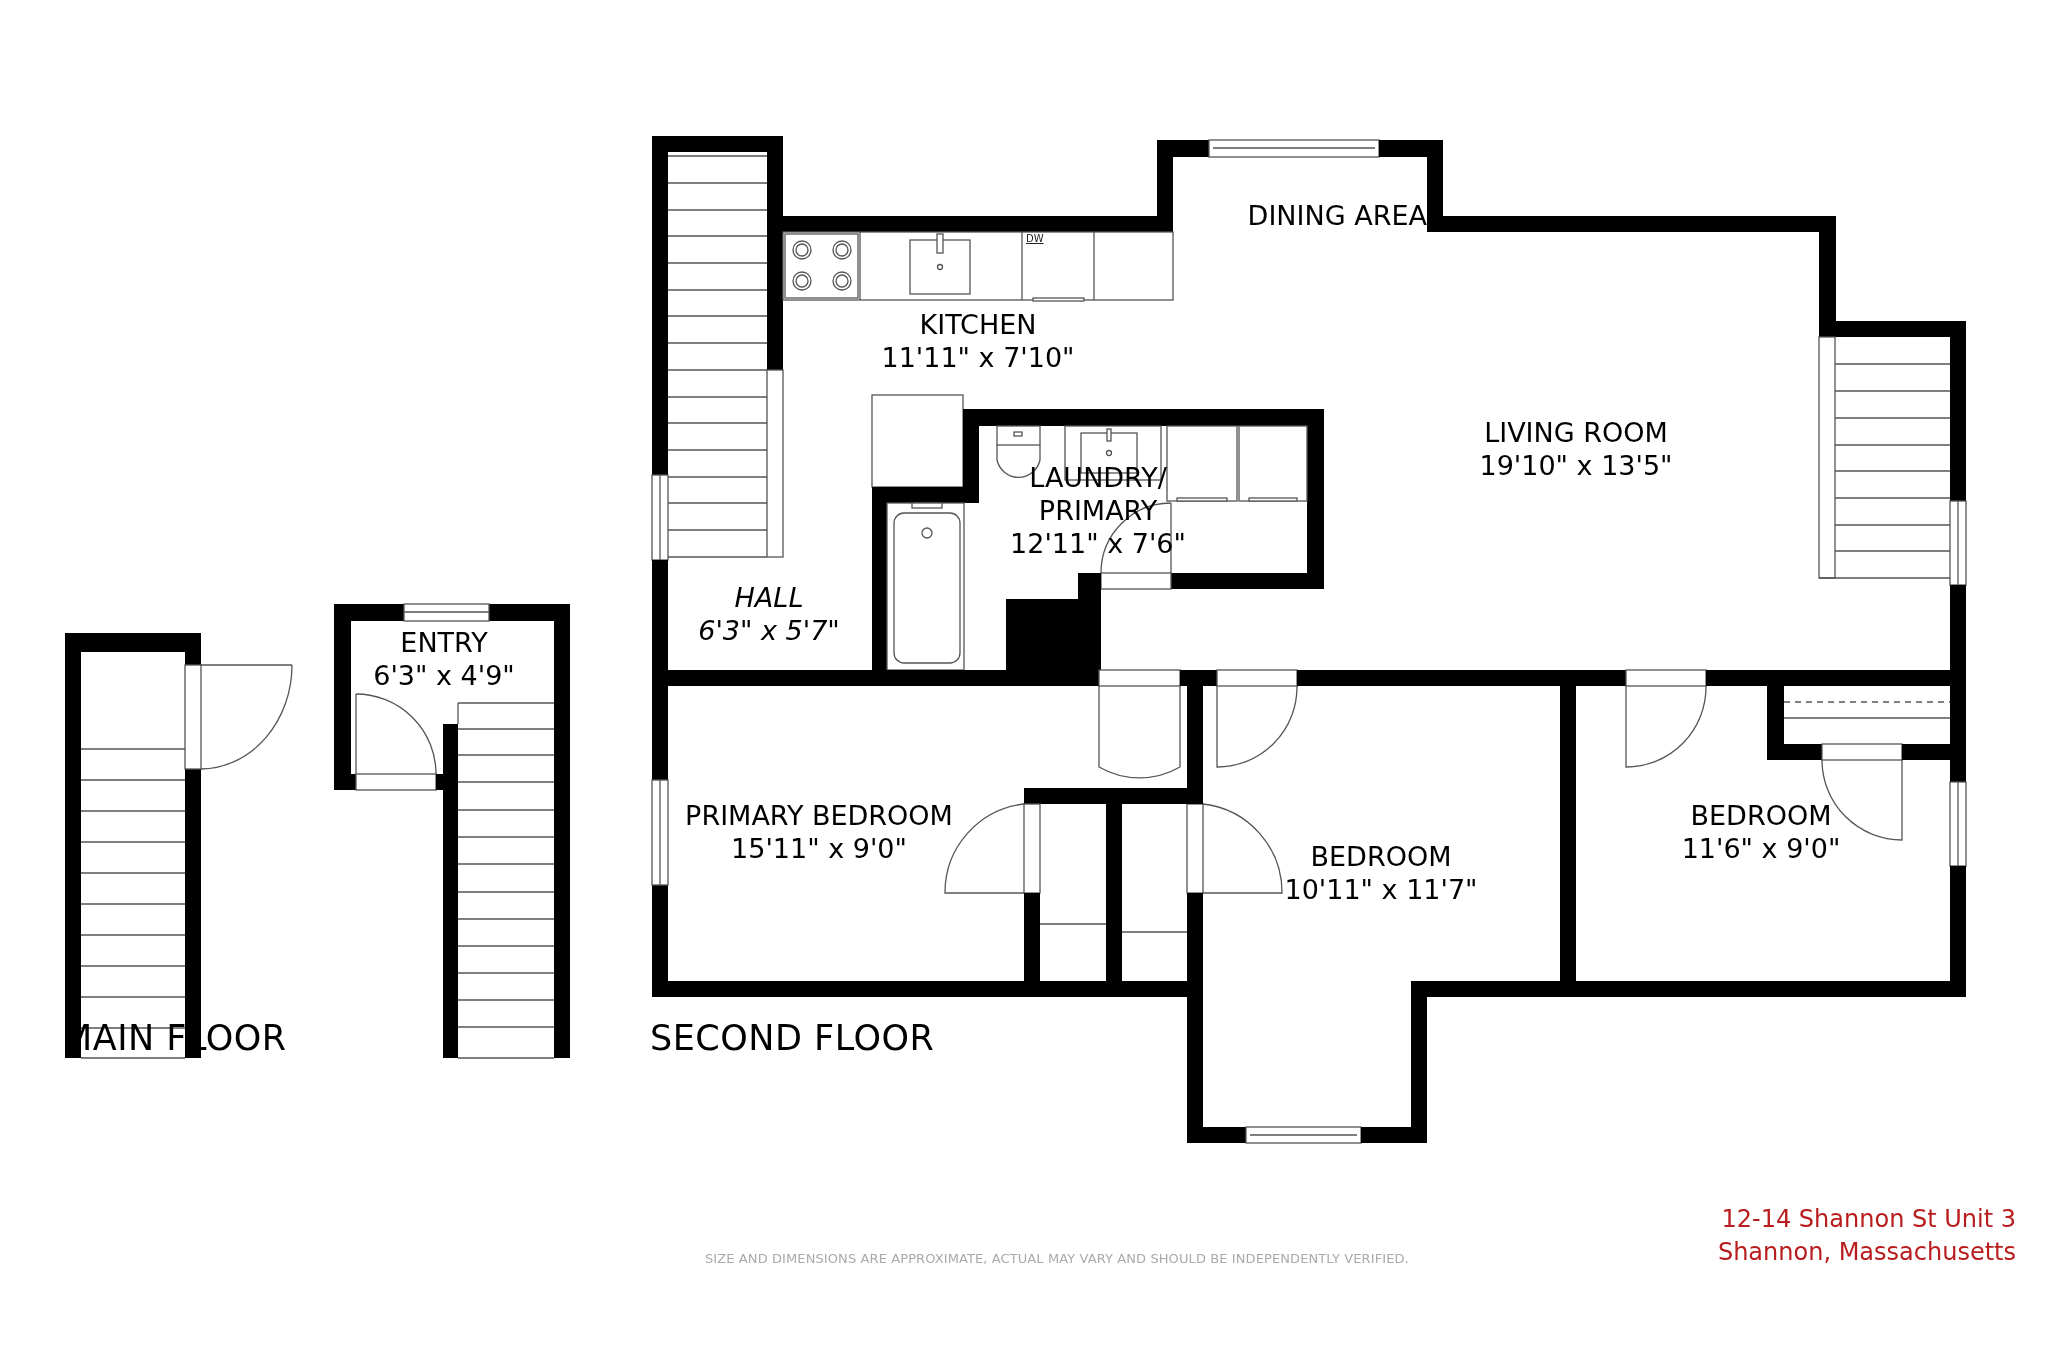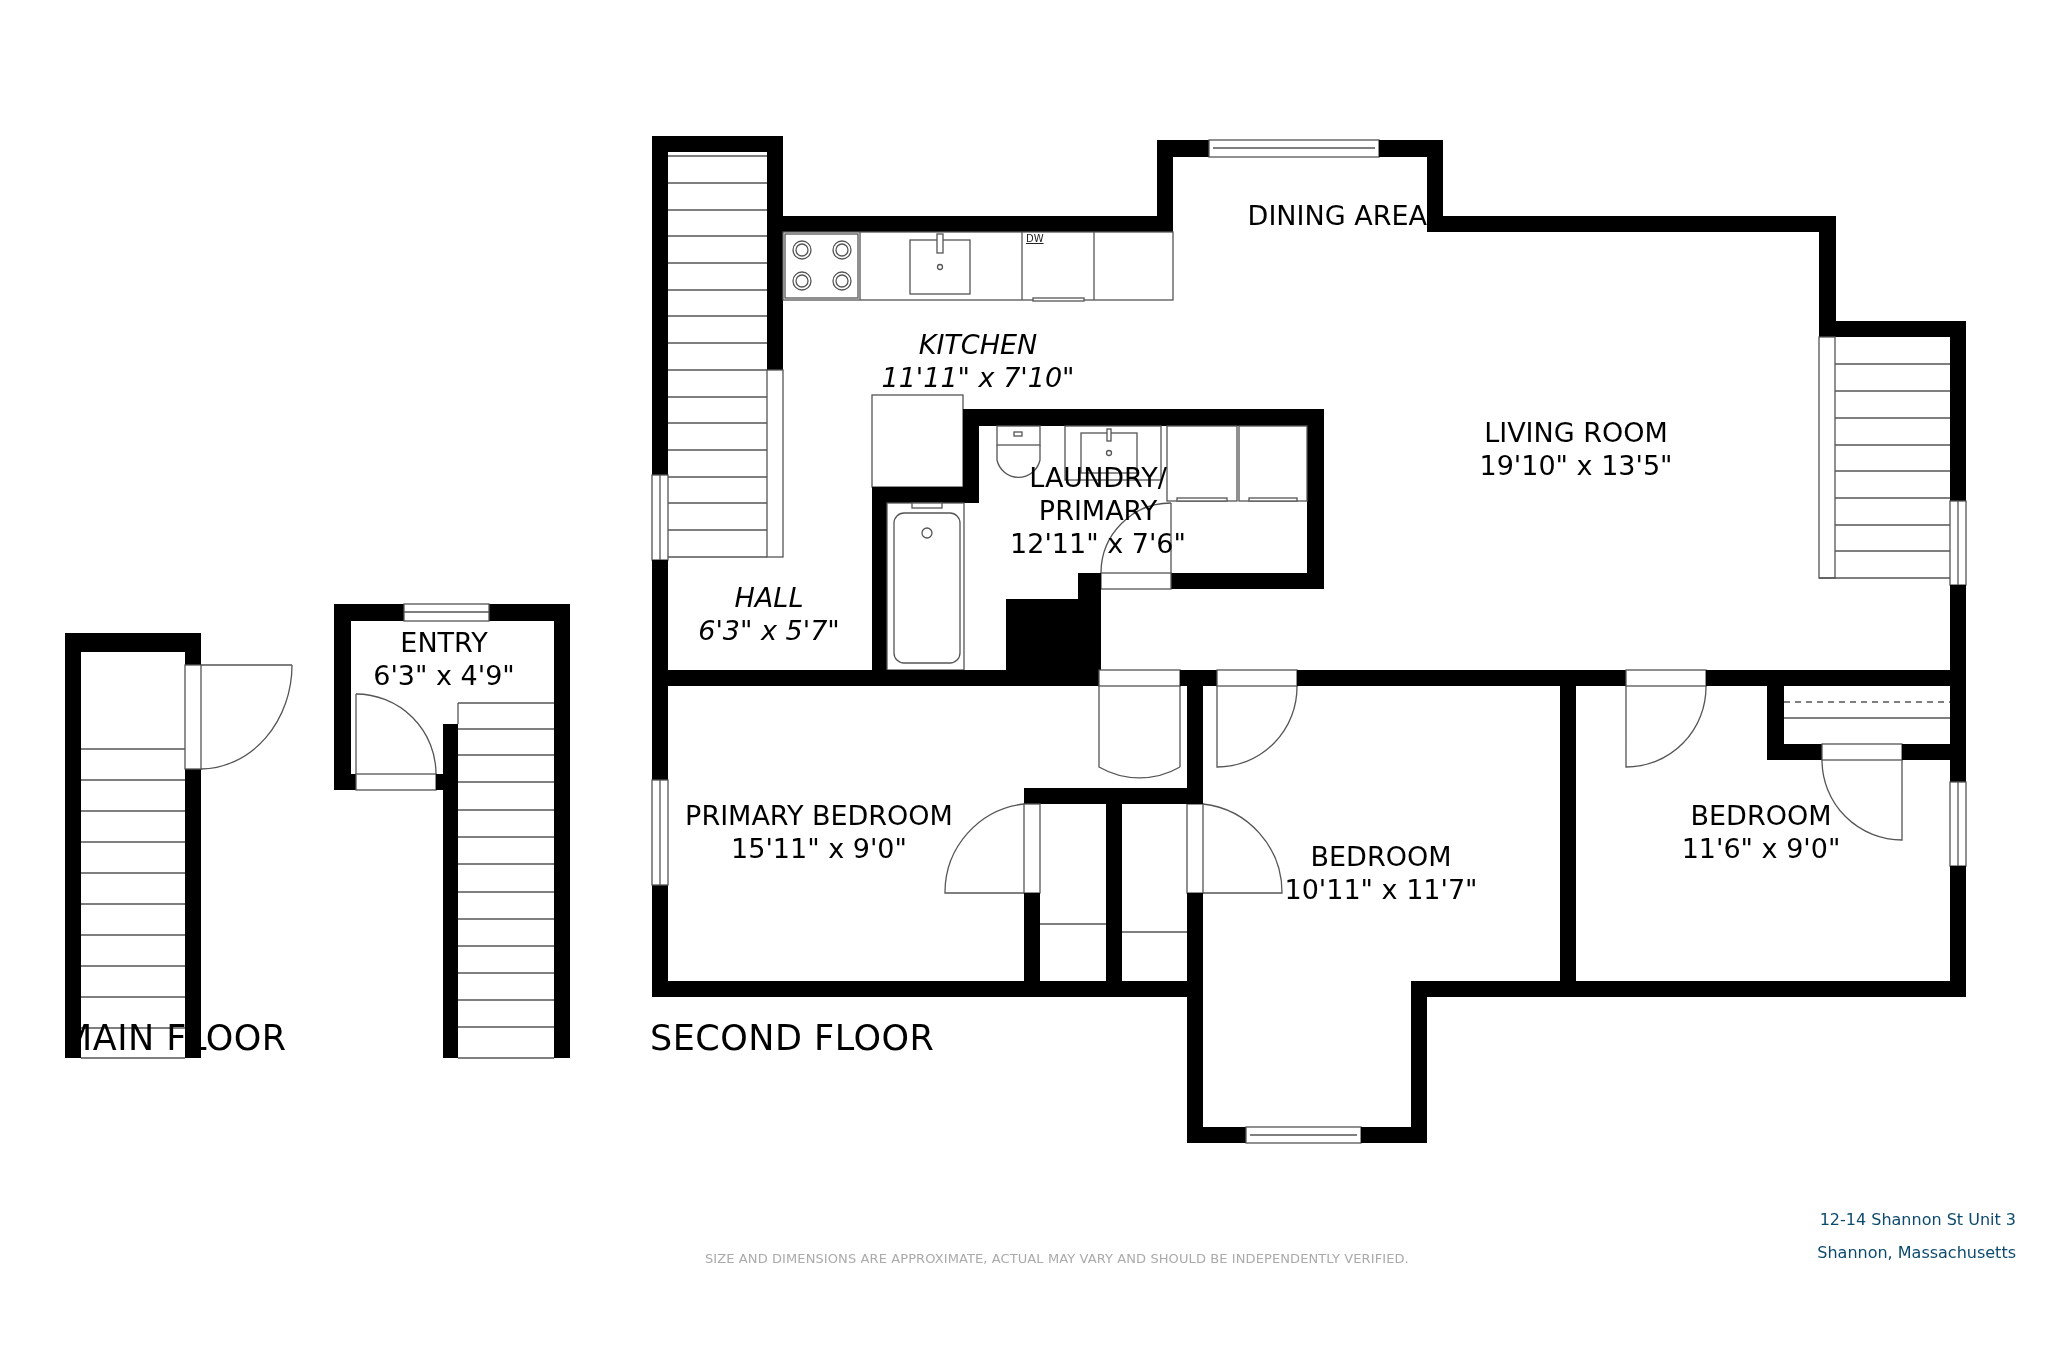--- a/index.html
+++ b/index.html
@@ -6,21 +6,21 @@
   body { width: 2048px; height: 1345px; position: relative; overflow: hidden; font-family: "DejaVu Sans", sans-serif; color: #000; }
   svg.plan { position: absolute; left: 0; top: 0; }
   .wall { fill: #000000; }
   .thin { fill: #ffffff; stroke: #555555; stroke-width: 1.3; }
   .line { stroke: #555555; stroke-width: 1.3; fill: none; }
   .arc { stroke: #555555; stroke-width: 1.3; fill: none; }
   .label { position: absolute; text-align: center; white-space: nowrap; font-family: "DejaVu Sans", sans-serif; color: #000; }
   .room-name { font-size: 27px; line-height: 33px; display: block; }
   .room-dim { font-size: 27px; line-height: 33px; display: block; }
   .floor-title { position: absolute; font-size: 35px; font-family: "DejaVu Sans", sans-serif; letter-spacing: 0.5px; text-align: center; }
-  .address { position: absolute; right: 32px; top: 1203px; text-align: right; font-family: "DejaVu Sans", sans-serif; font-size: 16px; line-height: 33px; color: #0c4a6e; }
+  .address { position: absolute; right: 32px; top: 1203px; text-align: right; font-family: "DejaVu Sans", sans-serif; font-size: 24px; line-height: 33px; color: #b91c1c; }
   .disclaimer { position: absolute; left: 705px; top: 1251px; font-size: 13px; color: #aaaaaa; font-family: "DejaVu Sans", sans-serif; letter-spacing: 0.1px; }
   .dw { position: absolute; font-size: 10px; font-family: "DejaVu Sans", sans-serif; color: #222; }
 </style>
 </head>
 <body>
 
 <svg class="plan" width="2048" height="1345" viewBox="0 0 2048 1345" xmlns="http://www.w3.org/2000/svg">
 
   <g>
 
@@ -262,21 +262,21 @@
 
 <div class="label" style="left:344px; top:626px; width:200px;">
   <span class="room-name">ENTRY</span>
   <span class="room-dim">6'3" x 4'9"</span>
 </div>
 <div class="floor-title" style="left:62px; top:1018px;">MAIN FLOOR</div>
 
 <div class="label" style="left:1173px; top:199px; width:254px;text-align:right;">
   <span class="room-name">DINING AREA</span>
 </div>
-<div class="label" style="left:858px; top:328px; width:240px;font-style:italic;">
+<div class="label" style="left:858px; top:308px; width:240px;">
   <span class="room-name">KITCHEN</span>
   <span class="room-dim">11'11" x 7'10"</span>
 </div>
 <div class="label" style="left:1446px; top:416px; width:260px;">
   <span class="room-name">LIVING ROOM</span>
   <span class="room-dim">19'10" x 13'5"</span>
 </div>
 <div class="label" style="left:978px; top:461px; width:240px;">
   <span class="room-name">LAUNDRY/</span>
   <span class="room-name">PRIMARY</span>

